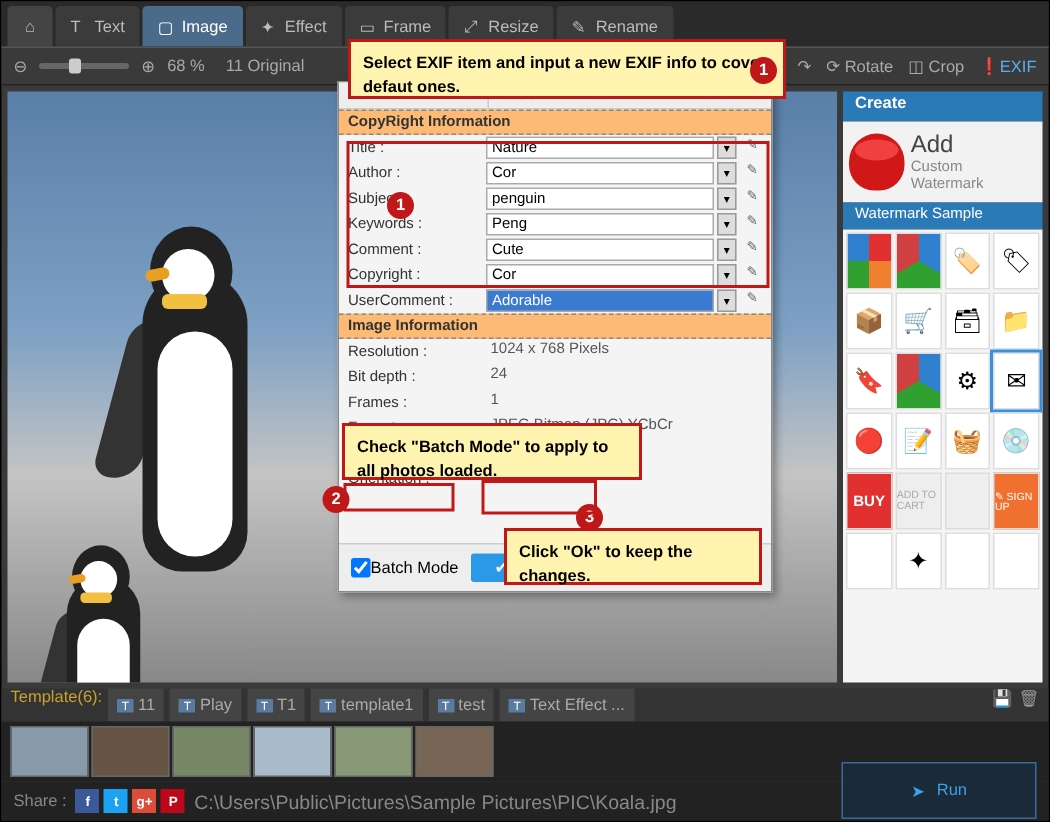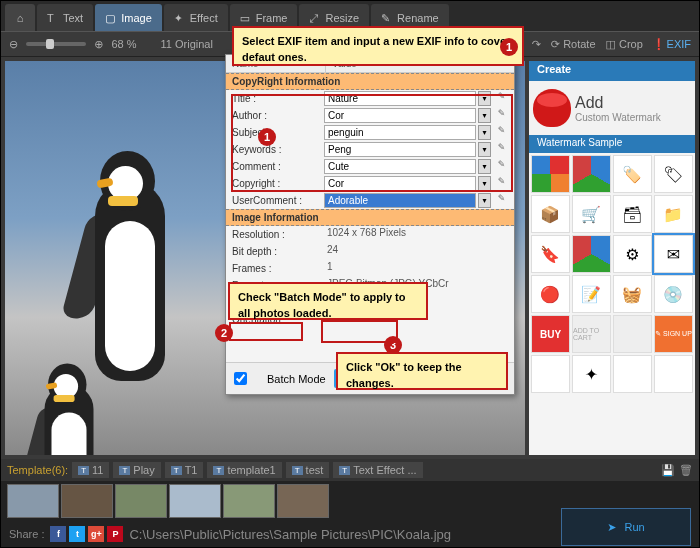--- a/index.html
+++ b/index.html
@@ -22,36 +22,36 @@
 .canvas{flex:1;background:linear-gradient(180deg,#5a7fa8 0%,#7da0c4 40%,#c4c4c4 65%,#888 100%);position:relative;margin:4px;overflow:hidden}
 .penguin{position:absolute;left:60px;top:90px;width:120px;height:260px}
 .pbody{position:absolute;left:30px;top:30px;width:70px;height:200px;background:#222;border-radius:40px 40px 30px 30px}
 .pbelly{position:absolute;left:40px;top:70px;width:50px;height:150px;background:#fff;border-radius:30px}
 .phead{position:absolute;left:35px;top:0;width:55px;height:60px;background:#222;border-radius:50%}
 .pface{position:absolute;left:43px;top:15px;width:35px;height:35px;background:#fff;border-radius:50%}
 .pbeak{position:absolute;left:32px;top:28px;width:16px;height:8px;background:#e8a020;border-radius:4px;transform:rotate(-10deg)}
 .pwing{position:absolute;left:10px;top:60px;width:30px;height:110px;background:#333;border-radius:20px 10px 20px 10px;transform:rotate(15deg)}
 .pneck{position:absolute;left:43px;top:45px;width:30px;height:10px;background:#f2c040;border-radius:4px}
 .penguin2{position:absolute;left:5px;top:280px;width:90px;height:150px}
-.sidepanel{width:166px;background:#3a3a3a;display:flex;flex-direction:column;margin:4px 4px 4px 0}
+.sidepanel{width:133px;background:#3a3a3a;display:flex;flex-direction:column;margin:4px 4px 4px 0}
 .createhdr{height:20px;background:#2a7ab8;color:#fff;padding:2px 8px;font-weight:bold}
 .addbtn{height:54px;background:#f2f2f2;display:flex;align-items:center;padding:4px;gap:4px;cursor:pointer}
 .addbtn .stamp{width:38px;height:38px;background:#d01818;border-radius:50% 50% 45% 45%;position:relative}
 .addbtn .stamp::before{content:"";position:absolute;top:4px;left:4px;right:4px;height:14px;background:#f04040;border-radius:50%}
 .addbtn .txt .l1{font-size:16px;color:#444}
 .addbtn .txt .l2{font-size:10px;color:#888}
 .samphdr{height:18px;background:#2a7ab8;color:#fff;padding:2px 8px;font-size:10px}
 .samples{flex:1;background:#f4f4f4;display:grid;grid-template-columns:repeat(4,1fr);grid-auto-rows:38px;gap:2px;padding:2px;overflow:hidden}
 .samp{background:#fff;border:1px solid #ddd;display:flex;align-items:center;justify-content:center;font-size:16px}
 .samp.pie1{background:conic-gradient(#e03030 0 90deg,#f08030 90deg 180deg,#30a030 180deg 270deg,#3080d0 270deg)}
 .samp.pie2{background:conic-gradient(#3080d0 0 120deg,#30a030 120deg 240deg,#d04040 240deg)}
 .samp.buy{background:#e23030;color:#fff;font-size:10px;font-weight:bold}
 .samp.promo{background:#eee;color:#aaa;font-size:7px}
 .samp.signup{background:#f07030;color:#fff;font-size:7px}
-.templates{height:22px;background:#333;display:flex;align-items:center;padding:0 6px;color:#999;gap:4px}
+.templates{height:22px;background:#333;display:flex;padding:0 6px;color:#999;gap:4px}
 .templates .lbl{color:#c8a030}
 .templates .ti{background:#444;padding:2px 6px;color:#aaa;font-size:10px;display:flex;align-items:center;gap:3px}
 .templates .ti .t{background:#5a7aa0;color:#fff;padding:0 3px;font-size:8px}
 .templates .icons{margin-left:auto;display:flex;gap:4px}
 .thumbs{height:40px;background:#222;display:flex;padding:2px 6px;gap:2px;align-items:center}
 .thumb{width:52px;height:34px;background:#555;border:1px solid #666}
 .bottombar{height:26px;background:#222;display:flex;align-items:center;padding:0 8px;color:#888;gap:6px}
 .share{display:flex;gap:3px}
 .share div{width:16px;height:16px;color:#fff;display:flex;align-items:center;justify-content:center;font-size:9px;font-weight:bold}
 .fb{background:#3b5998}.tw{background:#1da1f2}.gp{background:#dd4b39}.pn{background:#bd081c}
@@ -64,21 +64,21 @@
 .section{padding:2px 6px;font-weight:bold;font-size:10px;color:#333;background:#fdba74}
 .dotted{border-bottom:1px dashed #888;border-top:1px dashed #888}
 .row{display:flex;align-items:center;padding:1px 6px;gap:2px}
 .row .k{width:90px;font-size:10px;color:#333}
 .row input,.row .val{flex:1;height:15px;font-size:10px;padding:0 3px;border:1px solid #aaa;background:#fff}
 .row .val{border:none;background:transparent;color:#555}
 .row .dd{width:13px;height:15px;background:#ddd;border:1px solid #999;font-size:8px;text-align:center;line-height:13px}
 .row .ed{width:13px;height:15px;font-size:9px;text-align:center;margin-left:2px;opacity:.6}
 .row.sel input{background:#3a7ad0;color:#fff}
 .dlgfoot{display:flex;align-items:center;padding:6px 8px;gap:8px;border-top:1px solid #ccc;background:#eee}
-.dlgfoot label{font-size:10px;display:flex;align-items:center;gap:20px}
+.dlgfoot label{font-size:10px;display:flex;align-items:center;gap:0}
 .okbtn{background:#2a9ae8;color:#fff;padding:3px 16px;border-radius:2px;font-size:11px;display:flex;align-items:center;gap:4px}
 .cancel{color:#2a7ab8;font-size:11px;display:flex;align-items:center;gap:3px;margin-left:auto}
 
 .callout{position:absolute;background:#fff3b0;border:2px solid #c01818;padding:6px 8px;font-size:12px;color:#000;font-weight:bold;z-index:50;line-height:1.3}
 .co1{left:232px;top:26px;width:292px;height:40px}
 .co2{left:228px;top:282px;width:200px;height:38px}
 .co3{left:336px;top:352px;width:172px;height:38px}
 .numcirc{position:absolute;width:18px;height:18px;border-radius:50%;background:#c01818;color:#fff;font-weight:bold;text-align:center;line-height:18px;font-size:11px}
 .redbox{position:absolute;border:2px solid #c01818;pointer-events:none;z-index:40}
 .rb1{left:231px;top:94px;width:282px;height:98px}
@@ -120,21 +120,21 @@
       </div>
   </div>
 
   <div class="subbar">
     <span>⊖</span>
     <div class="slider">
         <div class="knob"></div>
       </div>
     <span>⊕</span>
     <span>68 %</span>
-    <span style="margin-left:16px">11 Original</span>
+    <span style="margin-left:6px">11 Original</span>
     <div class="right">
       <span>↶</span>
       <span>↷</span>
       <span>⟳ <span>Rotate</span></span>
       <span>◫ <span>Crop</span></span>
       <span style="color:#5ab0f0">❗<span>EXIF</span></span>
     </div>
   </div>
 
   <div class="workarea">

